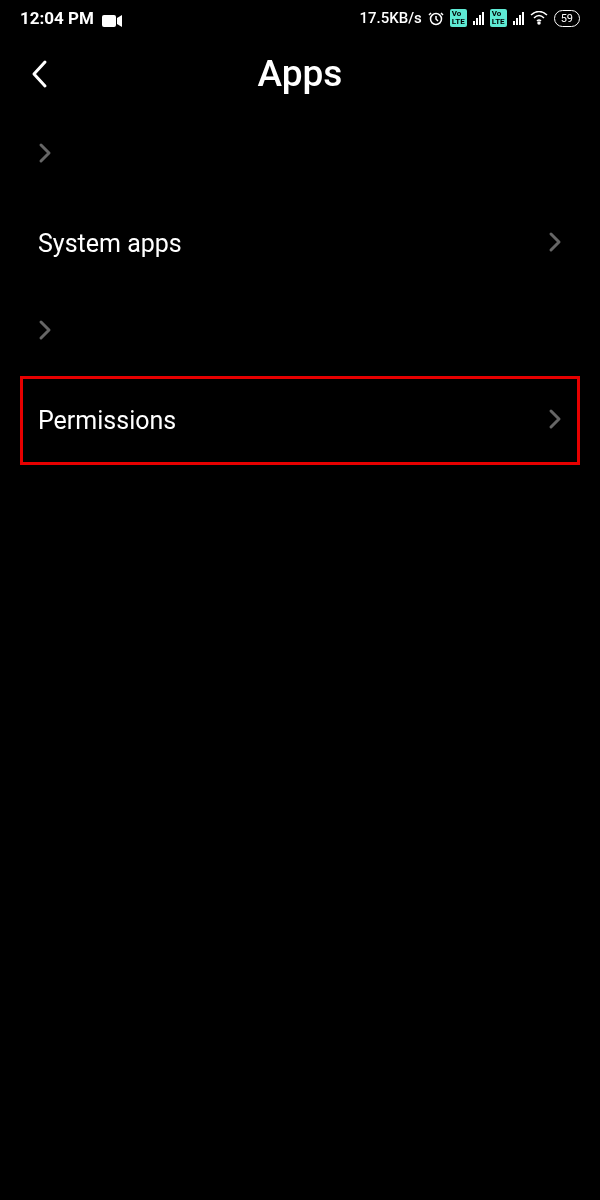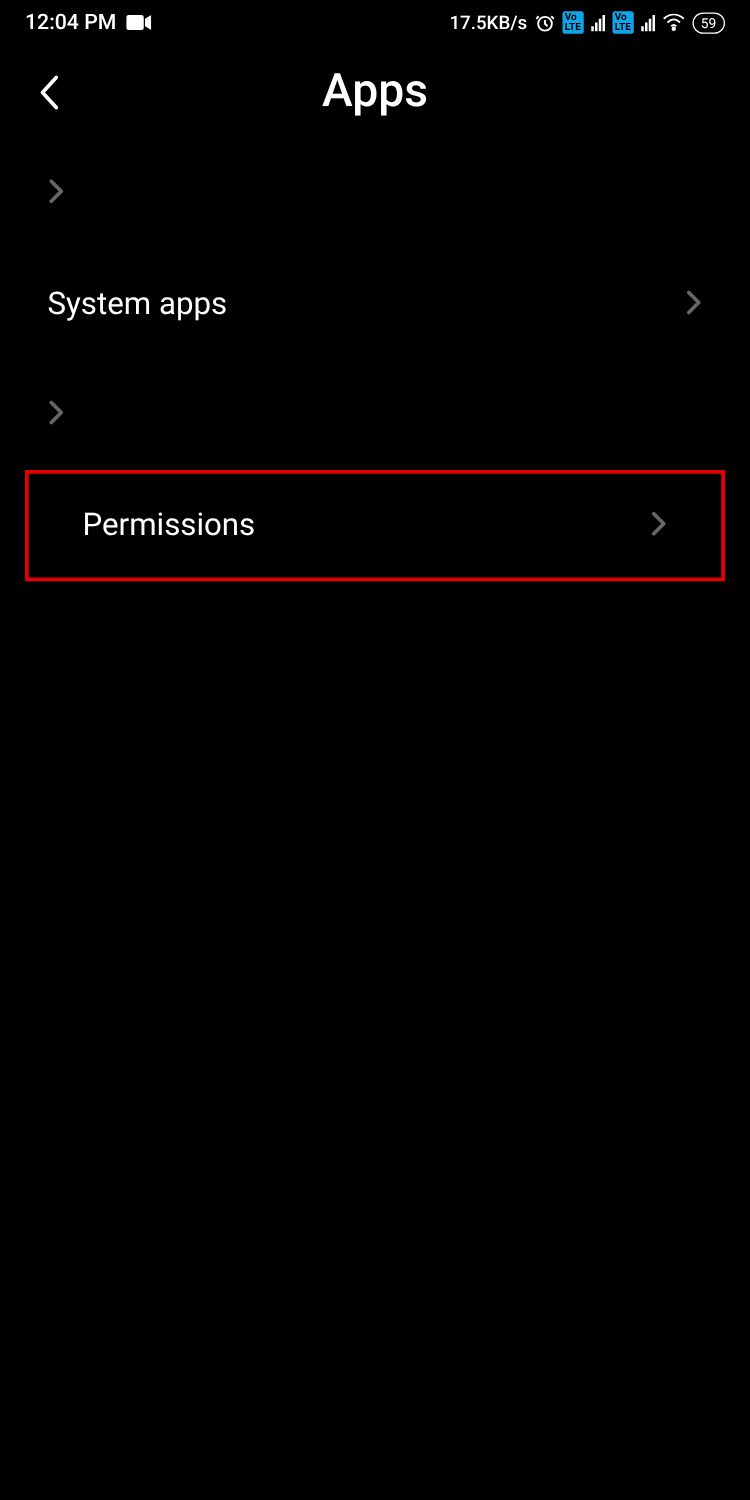--- a/index.html
+++ b/index.html
@@ -19,22 +19,23 @@
       display: flex;
       justify-content: space-between;
       align-items: center;
       padding: 8px 20px;
       height: 36px;
       font-size: 17px;
       font-weight: 500;
     }
     .status-left {
       display: flex;
-      align-items: center;
+      align-items: flex-end;
       gap: 8px;
+      font-weight: bold;
     }
     .status-right {
       display: flex;
       align-items: center;
       gap: 6px;
       font-size: 15px;
     }
     .camera-icon {
       display: inline-flex;
     }
@@ -63,21 +64,21 @@
     }
     .menu-item {
       display: flex;
       justify-content: space-between;
       align-items: center;
       padding: 30px 38px;
       cursor: pointer;
     }
     .menu-item.highlighted {
       border: 3px solid #e60000;
-      padding: 27px 43px;
+      padding: 27px 15px;
       margin: 0 20px;
     }
     .menu-label {
       font-size: 25px;
       font-weight: 400;
       color: #fff;
     }
     .chevron {
       color: #666;
     }
@@ -89,21 +90,21 @@
     }
     .bar {
       width: 2px;
       background: #fff;
     }
     .bar1 { height: 4px; }
     .bar2 { height: 7px; }
     .bar3 { height: 10px; }
     .bar4 { height: 13px; }
     .lte-badge {
-      background: #0ea5e9;
+      background: #5eead4;
       color: #000;
       font-size: 8px;
       font-weight: bold;
       padding: 1px 2px;
       border-radius: 2px;
       line-height: 1;
     }
     .battery {
       border: 1.5px solid #fff;
       border-radius: 9px;

